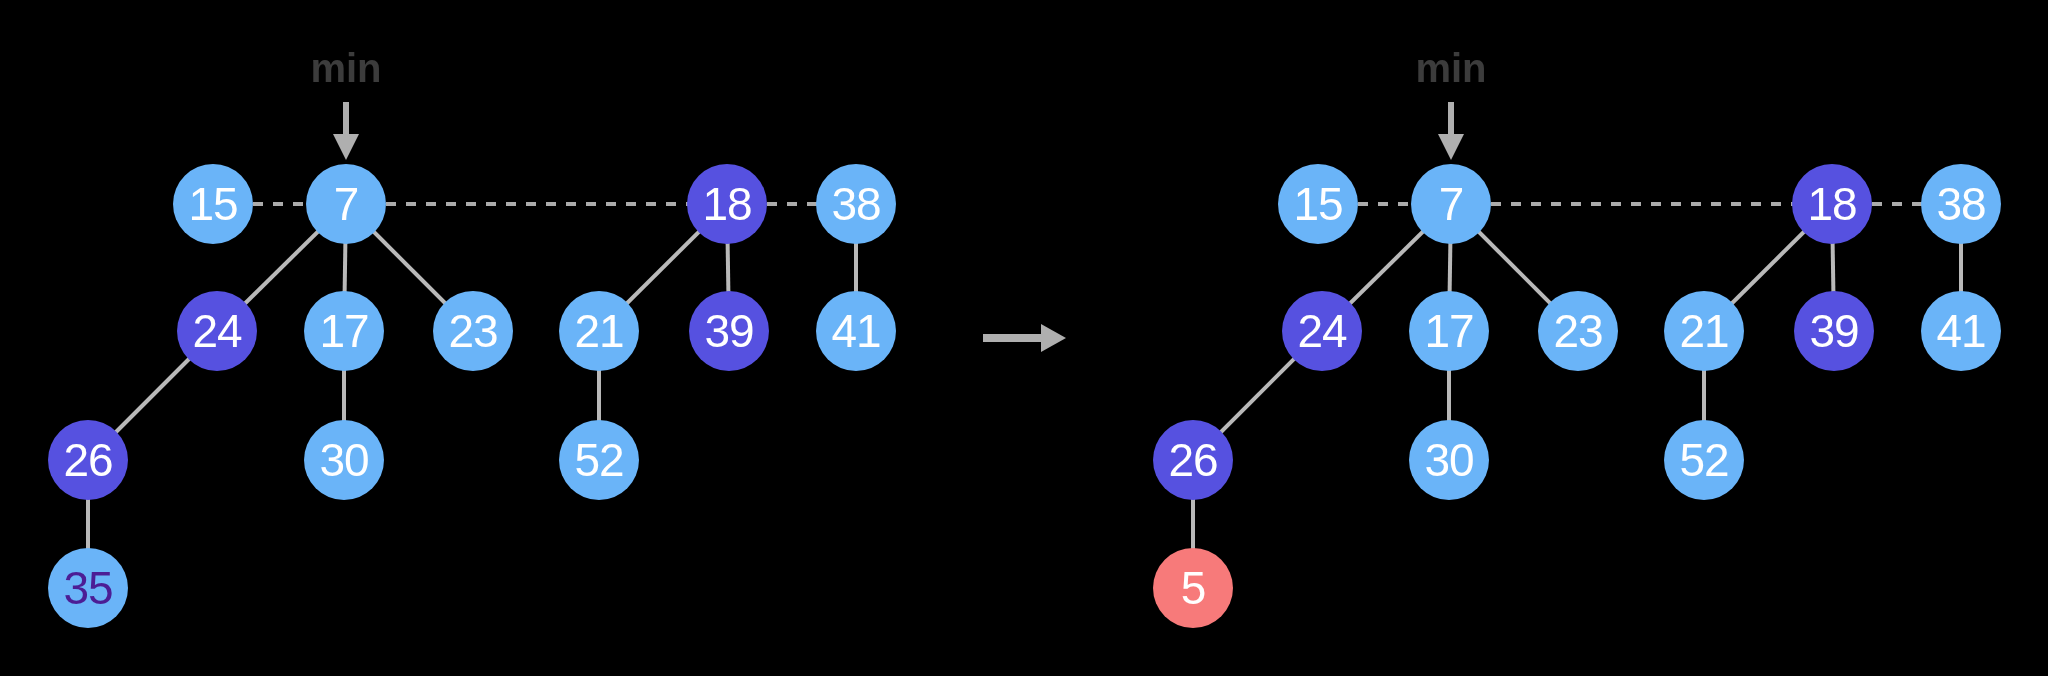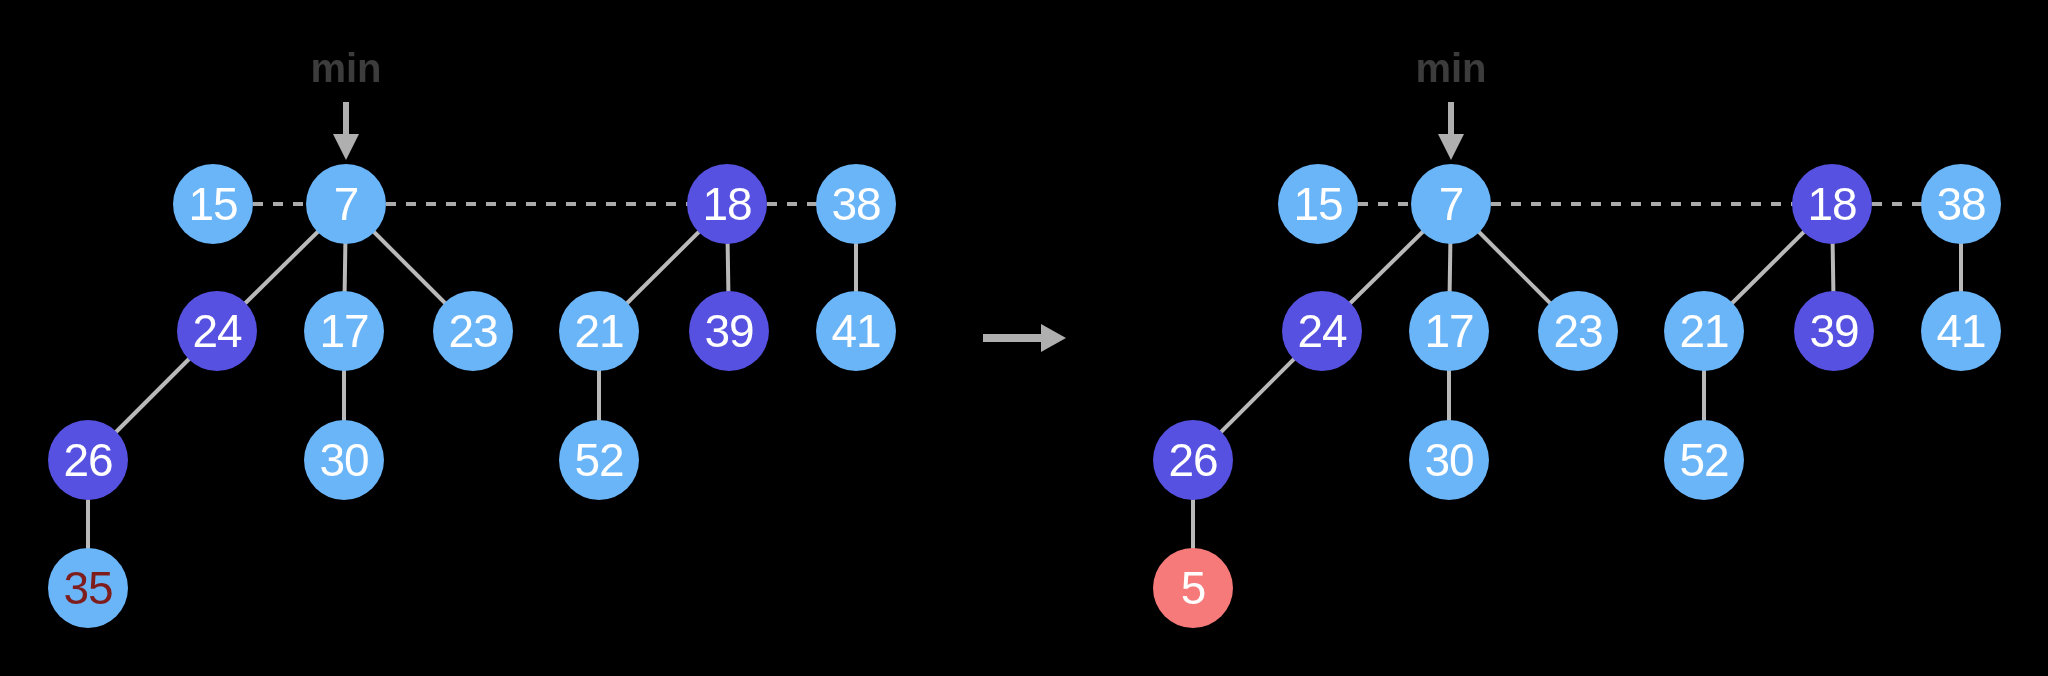--- a/index.html
+++ b/index.html
@@ -60,21 +60,21 @@
       <div class="node" style="left: 816px; top: 164px; background: rgb(106, 180, 248); color: rgb(255, 255, 255);">38</div>
       <div class="node" style="left: 177px; top: 291px; background: rgb(86, 81, 224); color: rgb(255, 255, 255);">24</div>
       <div class="node" style="left: 304px; top: 291px; background: rgb(106, 180, 248); color: rgb(255, 255, 255);">17</div>
       <div class="node" style="left: 433px; top: 291px; background: rgb(106, 180, 248); color: rgb(255, 255, 255);">23</div>
       <div class="node" style="left: 559px; top: 291px; background: rgb(106, 180, 248); color: rgb(255, 255, 255);">21</div>
       <div class="node" style="left: 689px; top: 291px; background: rgb(86, 81, 224); color: rgb(255, 255, 255);">39</div>
       <div class="node" style="left: 816px; top: 291px; background: rgb(106, 180, 248); color: rgb(255, 255, 255);">41</div>
       <div class="node" style="left: 48px; top: 420px; background: rgb(86, 81, 224); color: rgb(255, 255, 255);">26</div>
       <div class="node" style="left: 304px; top: 420px; background: rgb(106, 180, 248); color: rgb(255, 255, 255);">30</div>
       <div class="node" style="left: 559px; top: 420px; background: rgb(106, 180, 248); color: rgb(255, 255, 255);">52</div>
-      <div class="node" style="left: 48px; top: 548px; background: rgb(106, 180, 248); color: #7f1d1d;">35</div>
+      <div class="node" style="left: 48px; top: 548px; background: rgb(106, 180, 248); color: #4c1d95;">35</div>
       <div class="min-label" style="left: 1451px; top: 48px; color: rgb(60, 60, 60);">min</div>
       <div class="node" style="left: 1278px; top: 164px; background: rgb(106, 180, 248); color: rgb(255, 255, 255);">15</div>
       <div class="node" style="left: 1411px; top: 164px; background: rgb(106, 180, 248); color: rgb(255, 255, 255);">7</div>
       <div class="node" style="left: 1792px; top: 164px; background: rgb(86, 81, 224); color: rgb(255, 255, 255);">18</div>
       <div class="node" style="left: 1921px; top: 164px; background: rgb(106, 180, 248); color: rgb(255, 255, 255);">38</div>
       <div class="node" style="left: 1282px; top: 291px; background: rgb(86, 81, 224); color: rgb(255, 255, 255);">24</div>
       <div class="node" style="left: 1409px; top: 291px; background: rgb(106, 180, 248); color: rgb(255, 255, 255);">17</div>
       <div class="node" style="left: 1538px; top: 291px; background: rgb(106, 180, 248); color: rgb(255, 255, 255);">23</div>
       <div class="node" style="left: 1664px; top: 291px; background: rgb(106, 180, 248); color: rgb(255, 255, 255);">21</div>
       <div class="node" style="left: 1794px; top: 291px; background: rgb(86, 81, 224); color: rgb(255, 255, 255);">39</div>

